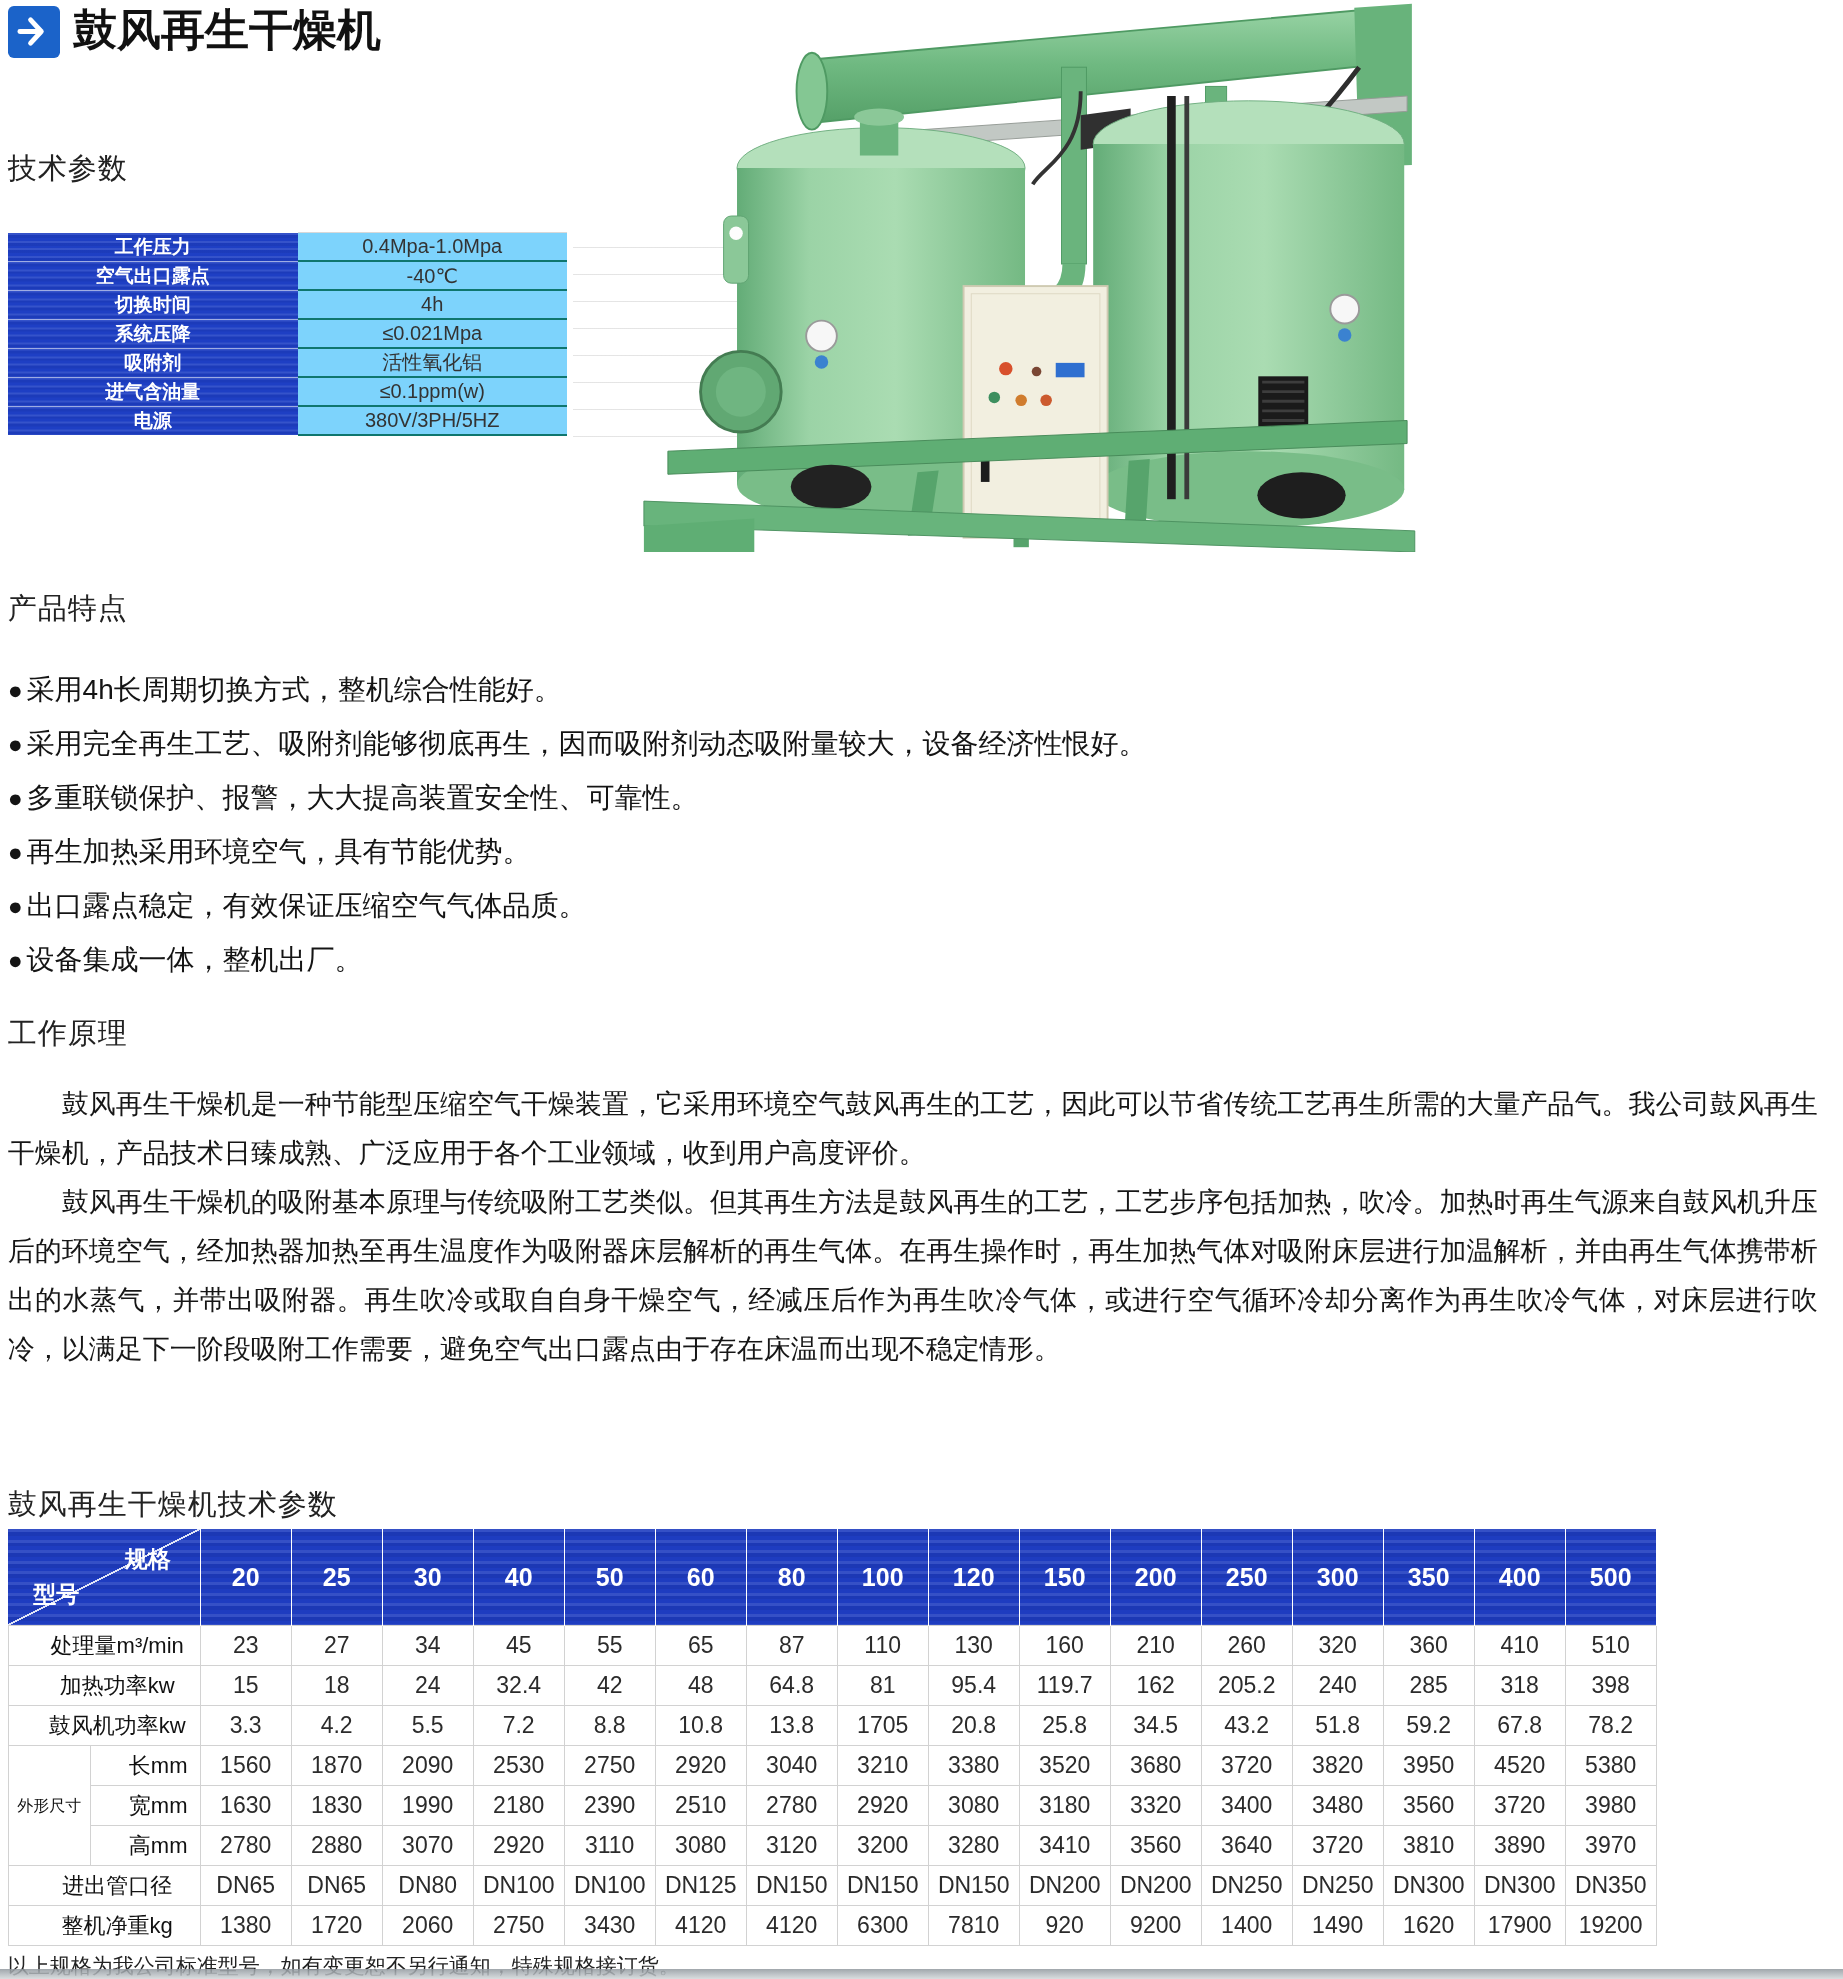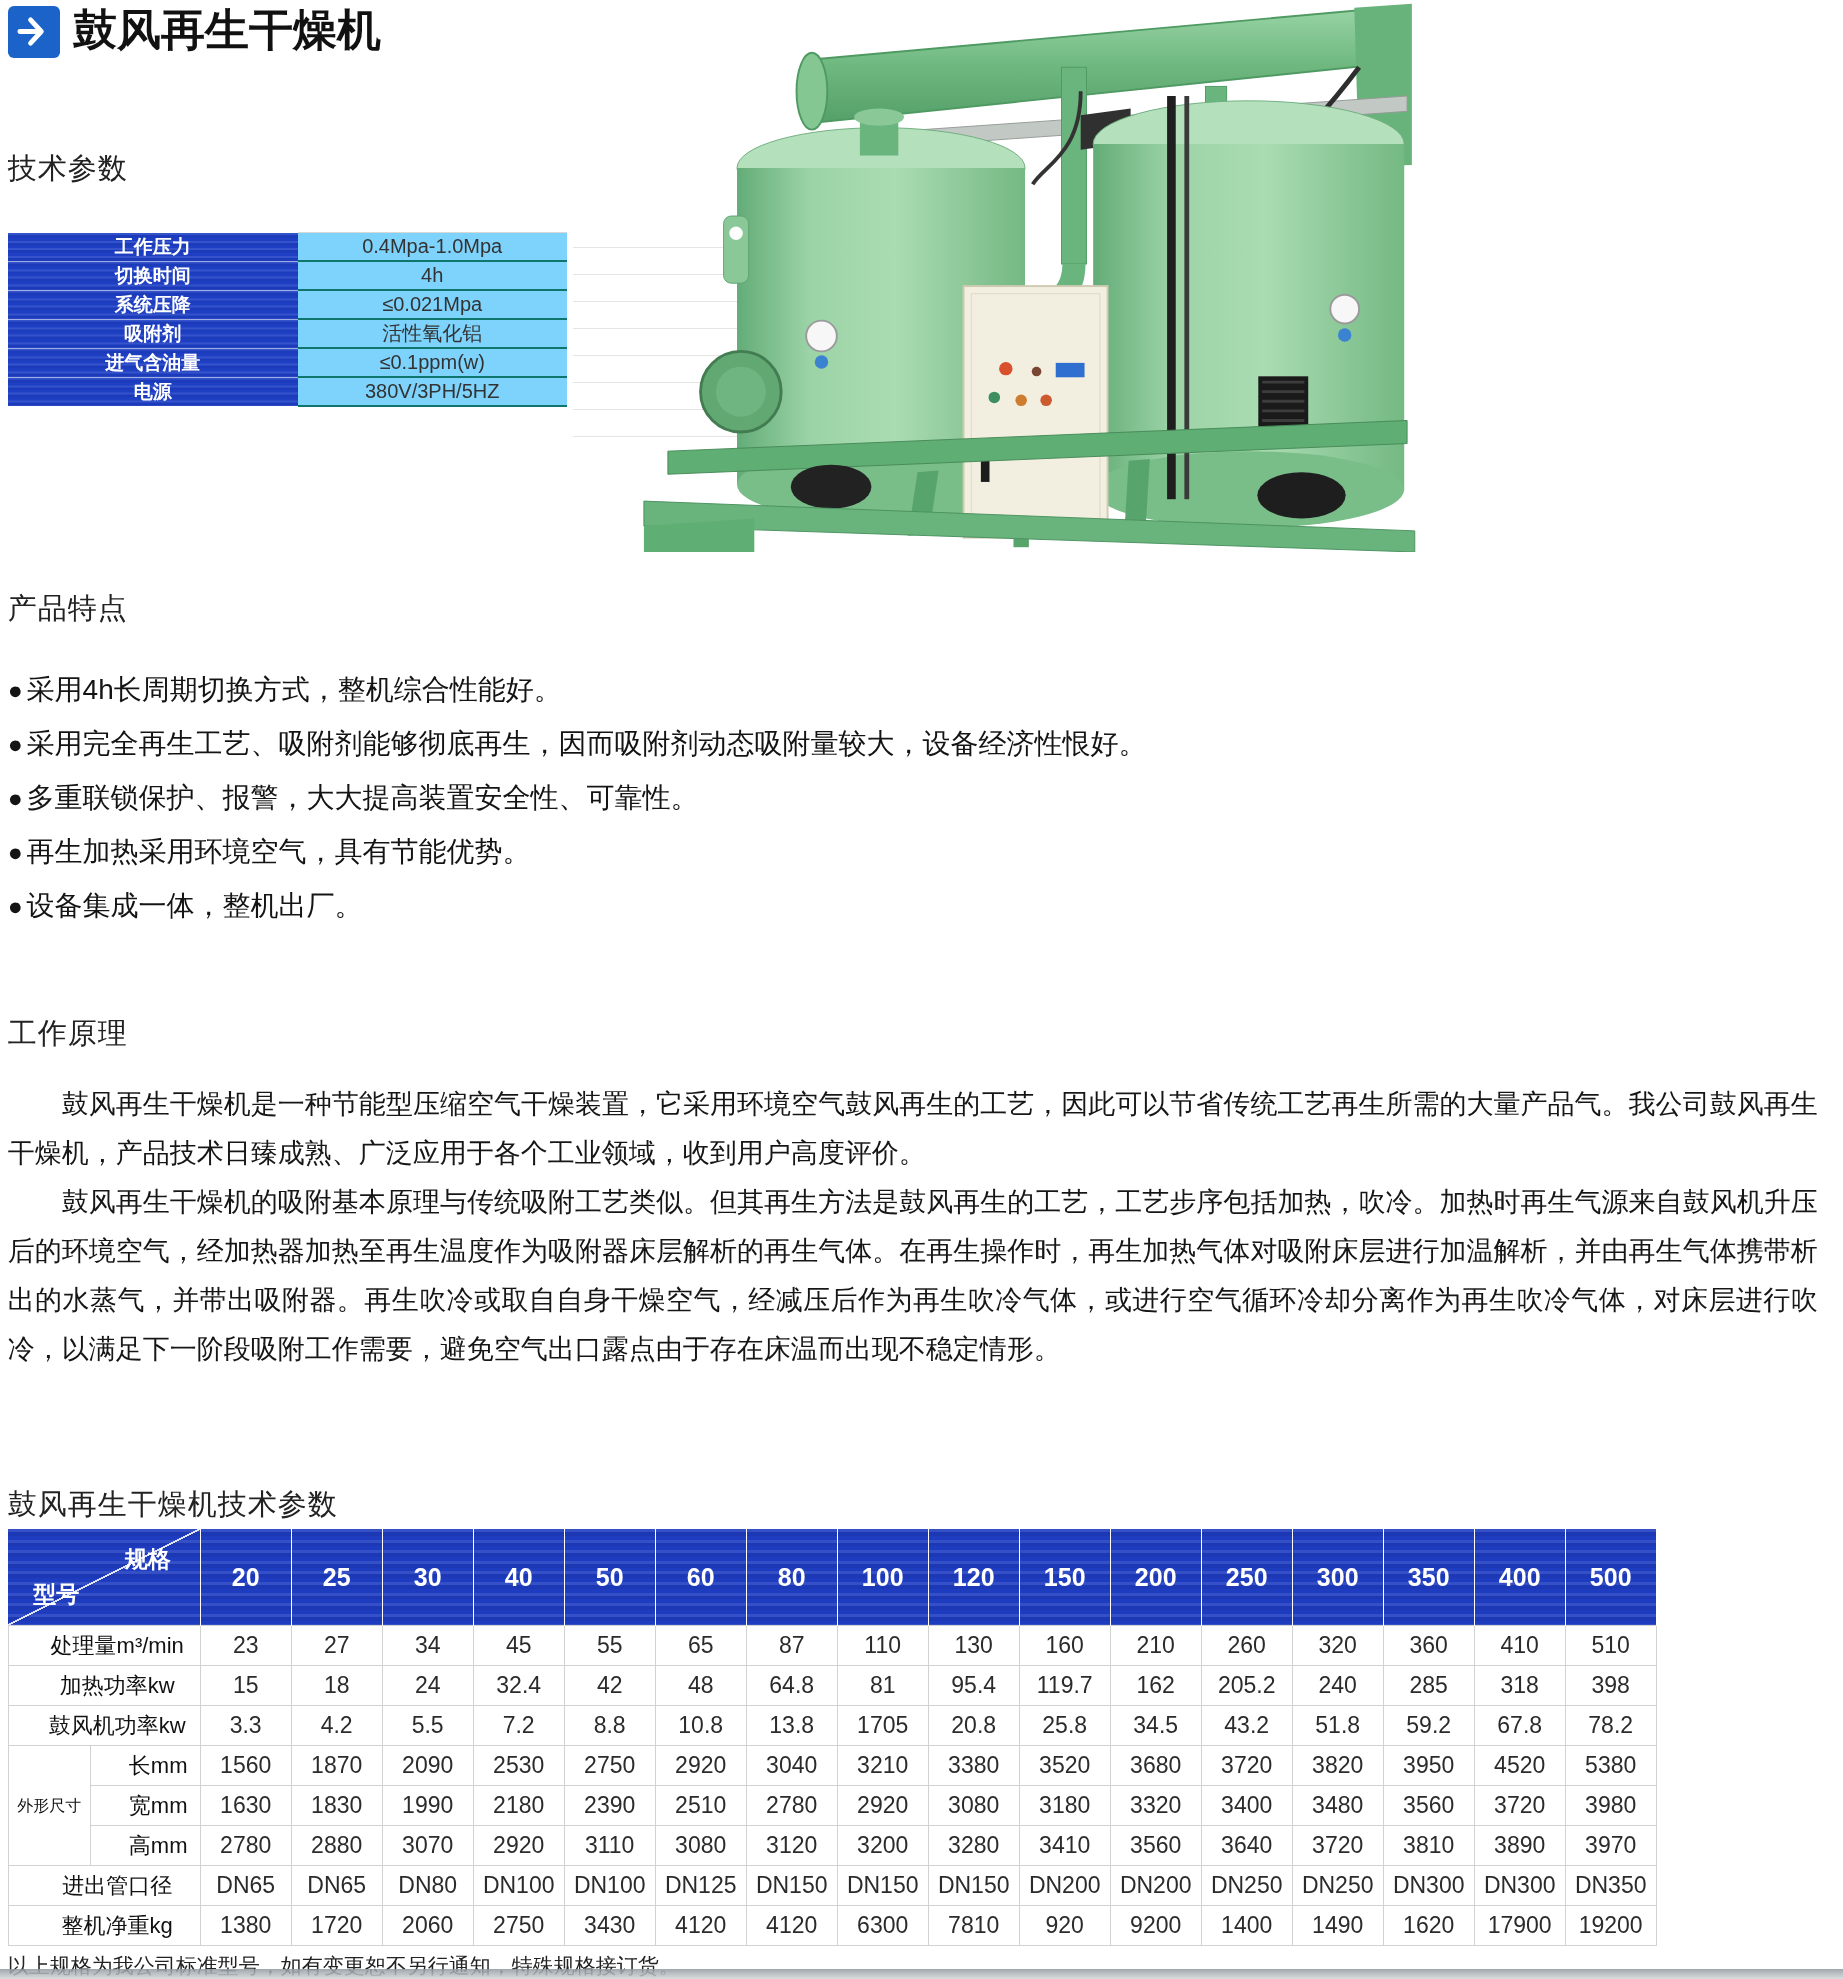--- a/index.html
+++ b/index.html
@@ -74,20 +74,24 @@
   <div class="page-title">鼓风再生干燥机</div>
 
   <div class="section-title" style="top:149px;">技术参数</div>
   <table class="spec-table">
     <tbody>
         <tr>
           <td class="spec-label">工作压力</td>
           <td class="spec-value">0.4Mpa-1.0Mpa</td>
         </tr>
         <tr>
+          <td class="spec-label">空气出口露点</td>
+          <td class="spec-value">-40℃</td>
+        </tr>
+        <tr>
           <td class="spec-label">切换时间</td>
           <td class="spec-value">4h</td>
         </tr>
         <tr>
           <td class="spec-label">系统压降</td>
           <td class="spec-value">≤0.021Mpa</td>
         </tr>
         <tr>
           <td class="spec-label">吸附剂</td>
           <td class="spec-value">活性氧化铝</td>
@@ -176,20 +180,21 @@
     <polygon points="15,522 818,553 818,575 15,548" fill="#68b47c" stroke="#4c9160"></polygon>
     <polygon points="15,548 130,540 130,575 15,575" fill="#5fae74"></polygon>
   </svg>
 
   <div class="section-title" style="top:589px;">产品特点</div>
   <ul class="features">
       <li>采用4h长周期切换方式，整机综合性能好。</li>
       <li>采用完全再生工艺、吸附剂能够彻底再生，因而吸附剂动态吸附量较大，设备经济性恨好。</li>
       <li>多重联锁保护、报警，大大提高装置安全性、可靠性。</li>
       <li>再生加热采用环境空气，具有节能优势。</li>
+      <li>出口露点稳定，有效保证压缩空气气体品质。</li>
       <li>设备集成一体，整机出厂。</li>
     </ul>
 
   <div class="section-title" style="top:1014px;">工作原理</div>
   <div class="principle">
       <p>鼓风再生干燥机是一种节能型压缩空气干燥装置，它采用环境空气鼓风再生的工艺，因此可以节省传统工艺再生所需的大量产品气。我公司鼓风再生干燥机，产品技术日臻成熟、广泛应用于各个工业领域，收到用户高度评价。</p>
       <p>鼓风再生干燥机的吸附基本原理与传统吸附工艺类似。但其再生方法是鼓风再生的工艺，工艺步序包括加热，吹冷。加热时再生气源来自鼓风机升压后的环境空气，经加热器加热至再生温度作为吸附器床层解析的再生气体。在再生操作时，再生加热气体对吸附床层进行加温解析，并由再生气体携带析出的水蒸气，并带出吸附器。再生吹冷或取自自身干燥空气，经减压后作为再生吹冷气体，或进行空气循环冷却分离作为再生吹冷气体，对床层进行吹冷，以满足下一阶段吸附工作需要，避免空气出口露点由于存在床温而出现不稳定情形。</p>
     </div>
 
   <div class="section-title" style="top:1485px;">鼓风再生干燥机技术参数</div>

